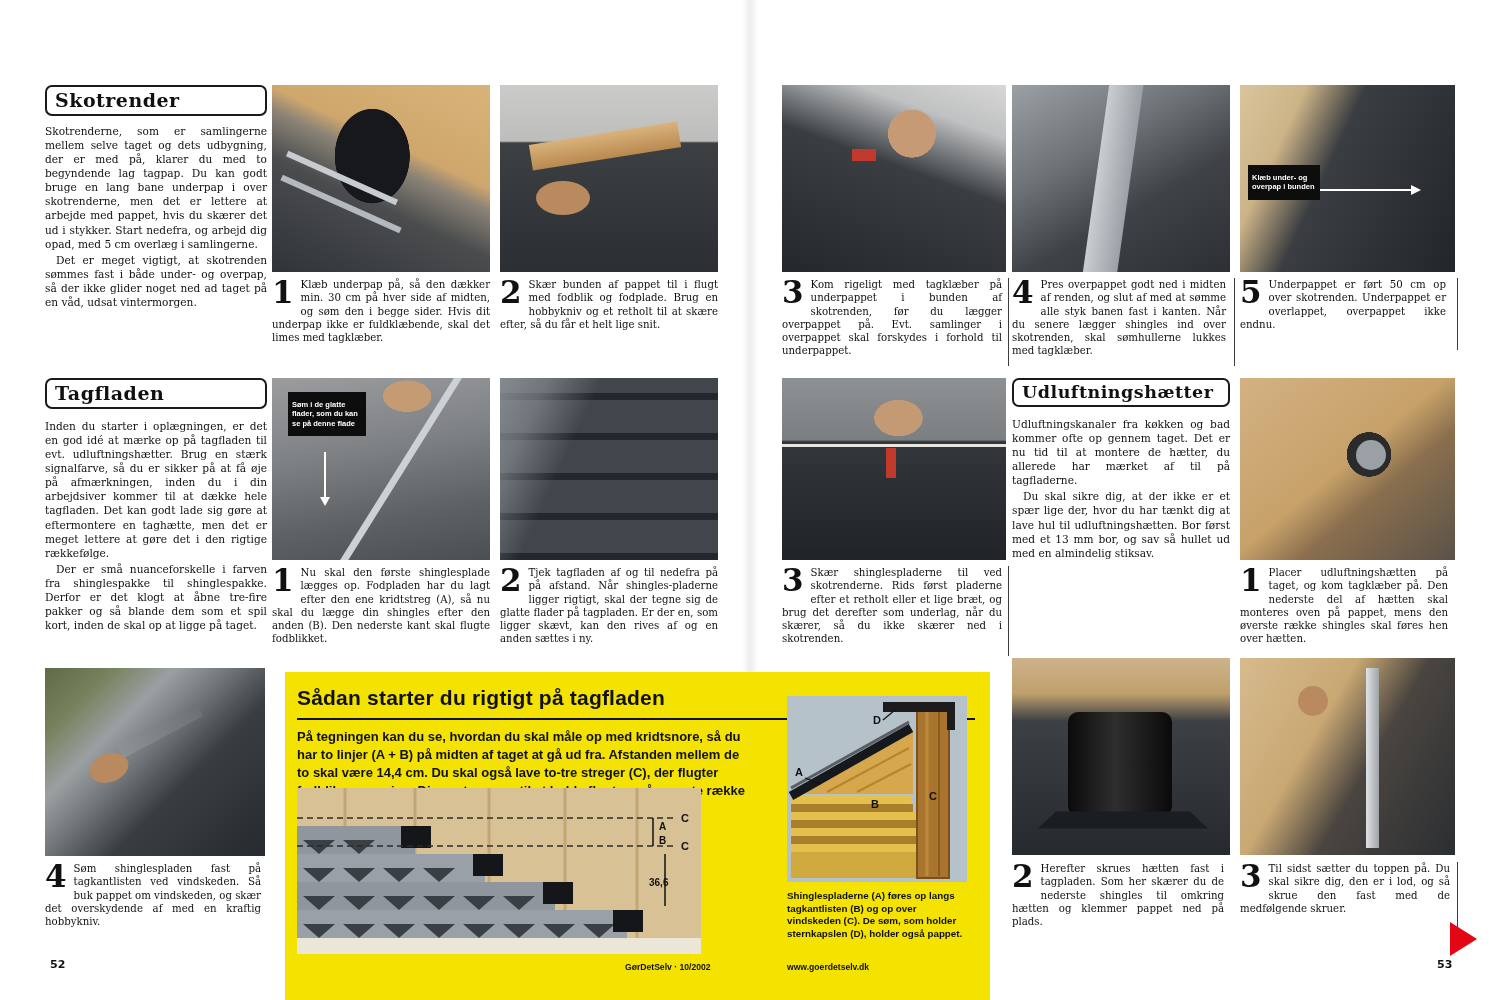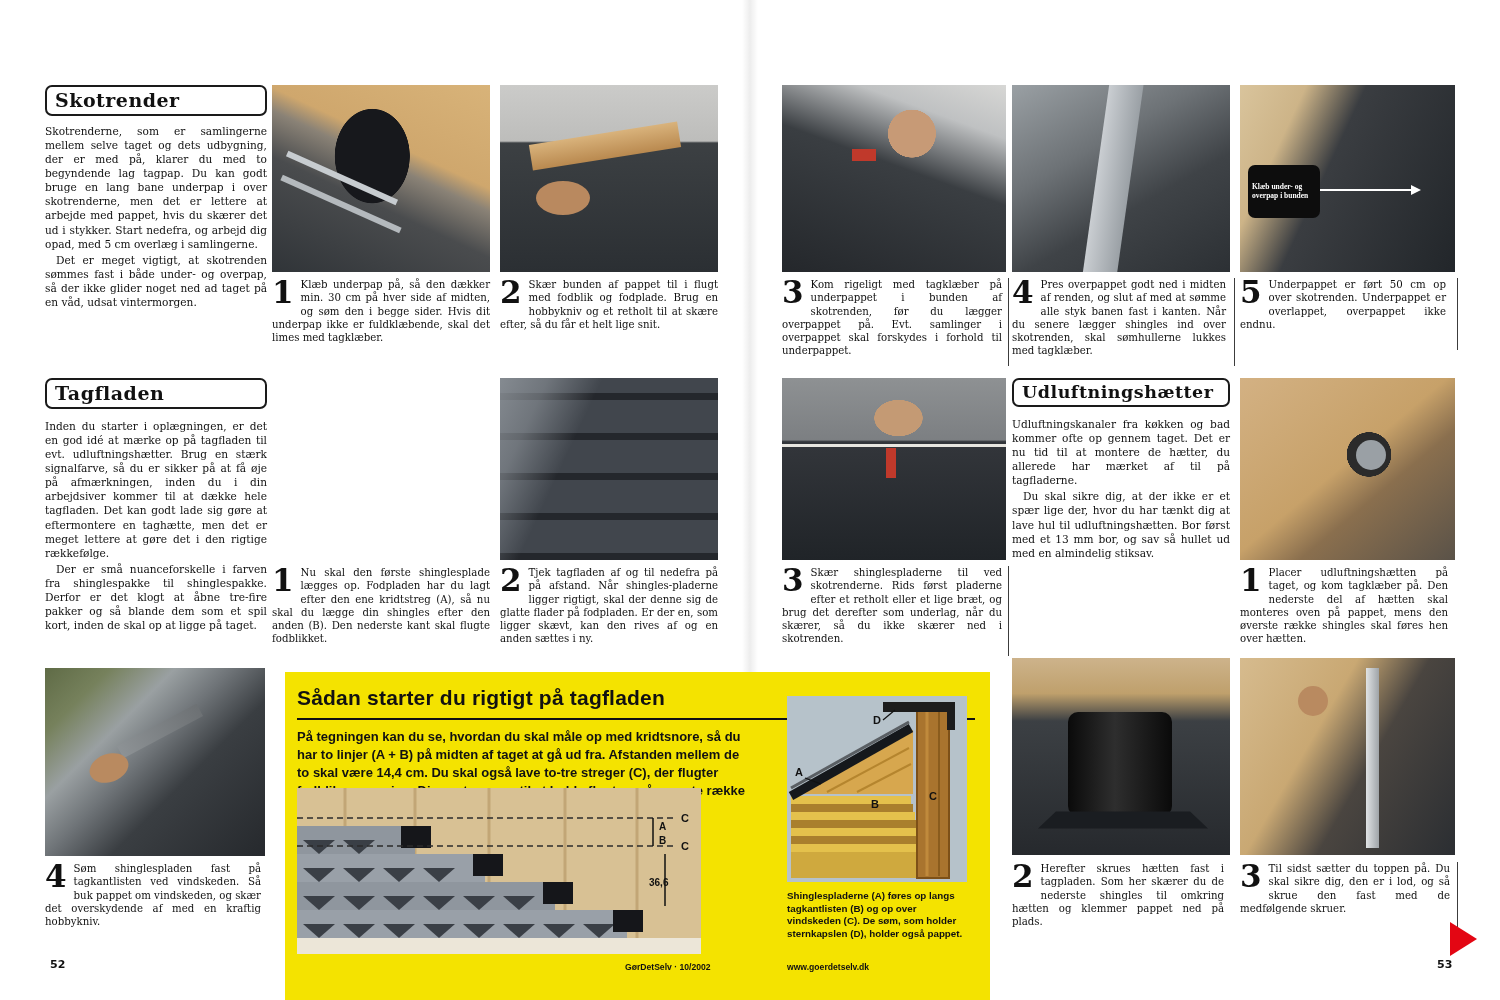--- a/index.html
+++ b/index.html
@@ -33,22 +33,22 @@
   .ph-r2pr{background-image:radial-gradient(circle 34px at 60% 42%, #2b2b2b 0%, #2b2b2b 65%, rgba(0,0,0,0) 66%),
     linear-gradient(140deg,#d3b183 0%,#c7a169 48%,#8a6f4e 64%,#5a5248 100%);}
   .ph-r3bl{background-image:linear-gradient(135deg,#5f6b46 0%,#76815c 16%,#9aa0a2 32%,#6f7478 46%,#3a3e42 62%,#26292d 100%);}
   .ph-r3a{background-image:linear-gradient(180deg,#cdb38b 0%,#bfa06c 18%,#3c4044 32%,#26292d 100%);}
   .ph-r3b{background-image:linear-gradient(120deg,#d6bb8e 0%,#c9a873 36%,#4a4540 58%,#2b2e32 100%);}
   .shape{position:absolute;}
   
   .step{font-size:10.2px;line-height:1.3;text-align:justify;}
   .step .num{float:left;font-size:31px;font-weight:bold;line-height:.82;margin:2px 7px 0 0;}
   
-  .callout{position:absolute;background:#0d0d0d;color:#fff;font-family:Liberation Serif, serif;
-           font-size:7.5px;line-height:1.25;font-weight:bold;padding:17px 4px;width:64px;border-radius:7px;}
+  .callout{position:absolute;background:#0d0d0d;color:#fff;font-family:Liberation Sans, sans-serif;
+           font-size:7.5px;line-height:1.25;font-weight:bold;padding:8px 4px;width:64px;}
   .arrow-d{position:absolute;width:2px;background:#fff;}
   .arrow-d::after{content:"";position:absolute;bottom:-8px;left:-4px;border-top:9px solid #fff;
                   border-left:5px solid transparent;border-right:5px solid transparent;}
   .arrow-r{position:absolute;height:2px;background:#fff;}
   .arrow-r::after{content:"";position:absolute;right:-9px;top:-4px;border-left:10px solid #fff;
                   border-top:5px solid transparent;border-bottom:5px solid transparent;}
   
   .vrule{position:absolute;width:1px;background:#3c3c3c;}
   .fold{position:absolute;top:0;height:1000px;width:16px;
         background:linear-gradient(90deg,rgba(0,0,0,0) 0%,rgba(0,0,0,.07) 50%,rgba(0,0,0,0) 100%);}
@@ -123,20 +123,25 @@
   <div class="vrule" style="left:1457px;top:278px;height:72px"></div>
 
   <div class="abs" style="left:45px;top:378px;width:222px">
     <div class="hbox">Tagfladen</div>
     <div class="copy" style="margin-top:10px">
       <p>Inden du starter i oplægningen, er det en god idé at mærke op på tagfladen til evt. udluftningshætter. Brug en stærk signalfarve, så du er sikker på at få øje på afmærkningen, inden du i din arbejdsiver kommer til at dække hele tagfladen. Det kan godt lade sig gøre at eftermontere en taghætte, men det er meget lettere at gøre det i den rigtige rækkefølge.</p>
       <p>Der er små nuanceforskelle i farven fra shinglespakke til shinglespakke. Derfor er det klogt at åbne tre-fire pakker og så blande dem som et spil kort, inden de skal op at ligge på taget.</p>
     </div>
   </div>
 
+  <div class="photo ph-r2p1" style="left:272px;top:378px;width:218px;height:182px">
+    <div class="shape" style="left:120px;top:-20px;width:7px;height:240px;background:#cdd1d4;transform:rotate(32deg)"></div>
+    <div class="callout" style="left:16px;top:14px;width:70px">Søm i de glatte flader, som du kan se på denne flade</div>
+    <div class="arrow-d" style="left:52px;top:74px;height:46px"></div>
+  </div>
   <div class="photo ph-r2p2" style="left:500px;top:378px;width:218px;height:182px"></div>
   <div class="photo ph-r2p3" style="left:782px;top:378px;width:224px;height:182px">
     <div class="shape" style="left:0;top:66px;width:224px;height:3px;background:#e8e6e0"></div>
     <div class="shape" style="left:104px;top:70px;width:10px;height:30px;background:#c0392b"></div>
   </div>
 
   <div class="abs" style="left:1012px;top:378px;width:218px">
     <div class="hbox" style="font-size:17.5px">Udluftningshætter</div>
     <div class="copy" style="margin-top:10px">
       <p>Udluftningskanaler fra køkken og bad kommer ofte op gennem taget. Det er nu tid til at montere de hætter, du allerede har mærket af til på tagfladerne.</p>
@@ -147,21 +152,21 @@
   <div class="photo ph-r2pr" style="left:1240px;top:378px;width:215px;height:182px">
     <div class="shape" style="left:116px;top:62px;width:30px;height:30px;border-radius:50%;background:#9aa0a5"></div>
   </div>
 
   <div class="abs step" style="left:272px;top:566px;width:218px">
     <span class="num">1</span>
     <span>Nu skal den første shinglesplade lægges op. Fodpladen har du lagt efter den ene kridtstreg (A), så nu skal du lægge din shingles efter den anden (B). Den nederste kant skal flugte fodblikket.</span>
   </div>
   <div class="abs step" style="left:500px;top:566px;width:218px">
     <span class="num">2</span>
-    <span>Tjek tagfladen af og til nedefra på på afstand. Når shingles-pladerne ligger rigtigt, skal der denne sig de glatte flader på fodpladen. Er der en, som ligger skævt, kan den rives af og en anden sættes i ny.</span>
+    <span>Tjek tagfladen af og til nedefra på på afstand. Når shingles-pladerne ligger rigtigt, skal der tegne sig de glatte flader på tagpladen. Er der en, som ligger skævt, kan den rives af og en anden sættes i ny.</span>
   </div>
   <div class="abs step" style="left:782px;top:566px;width:220px">
     <span class="num">3</span>
     <span>Skær shinglespladerne til ved skotrenderne. Rids først pladerne efter et retholt eller et lige bræt, og brug det derefter som underlag, når du skærer, så du ikke skærer ned i skotrenden.</span>
   </div>
   <div class="abs step" style="left:1240px;top:566px;width:208px">
     <span class="num">1</span>
     <span>Placer udluftningshætten på taget, og kom tagklæber på. Den nederste del af hætten skal monteres oven på pappet, mens den øverste række shingles skal føres hen over hætten.</span>
   </div>
 

